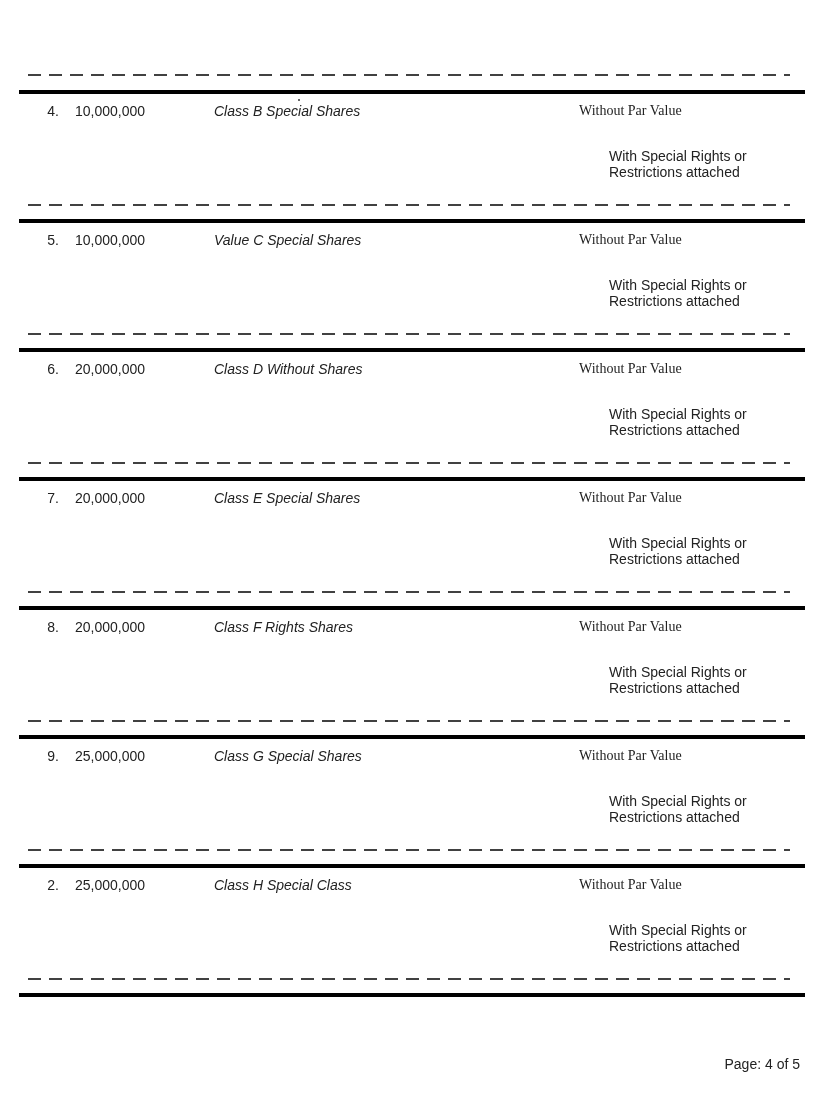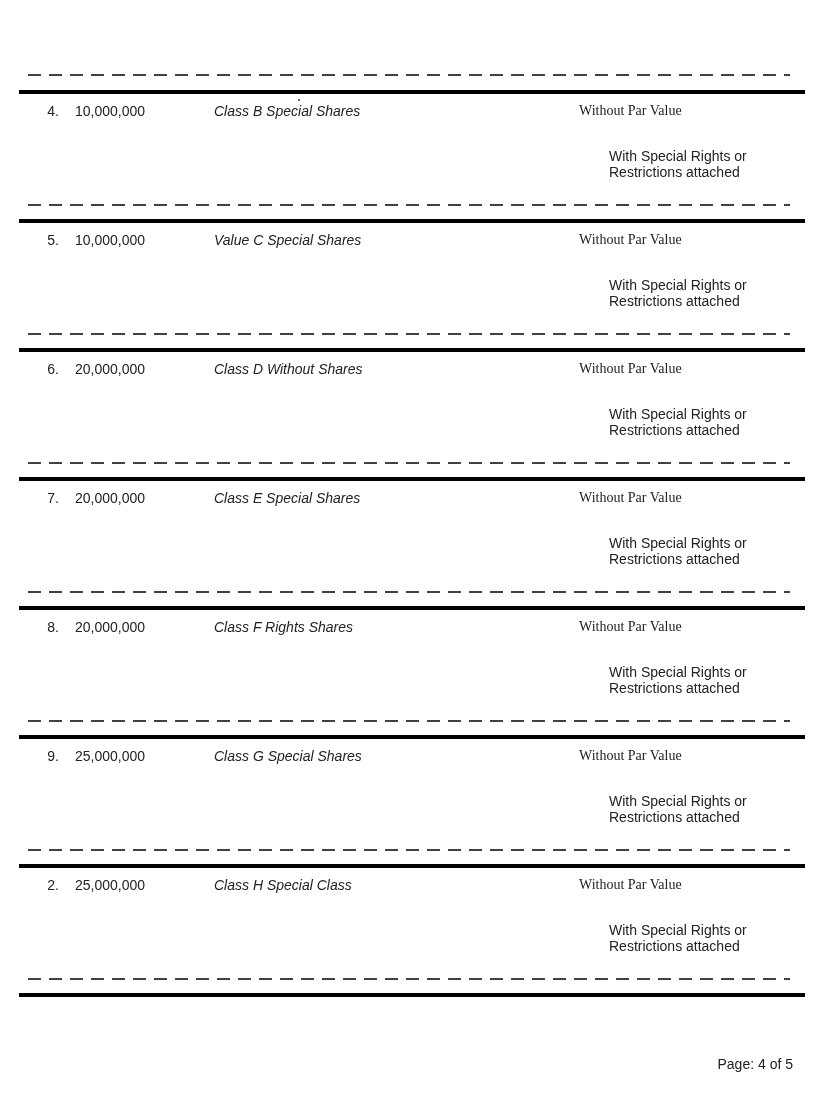--- a/index.html
+++ b/index.html
@@ -73,21 +73,21 @@
     line-height: 15.5px;
     white-space: nowrap;
   }
   .closing-thick {
     position: absolute;
     top: 993px;
   }
   .footer {
     position: absolute;
     top: 1056px;
-    right: 32px;
+    right: 25px;
     line-height: 16px;
     white-space: nowrap;
   }
   .artifact-dot {
     position: absolute;
     left: 298px;
     top: 99px;
     width: 2px;
     height: 2px;
     border-radius: 50%;

